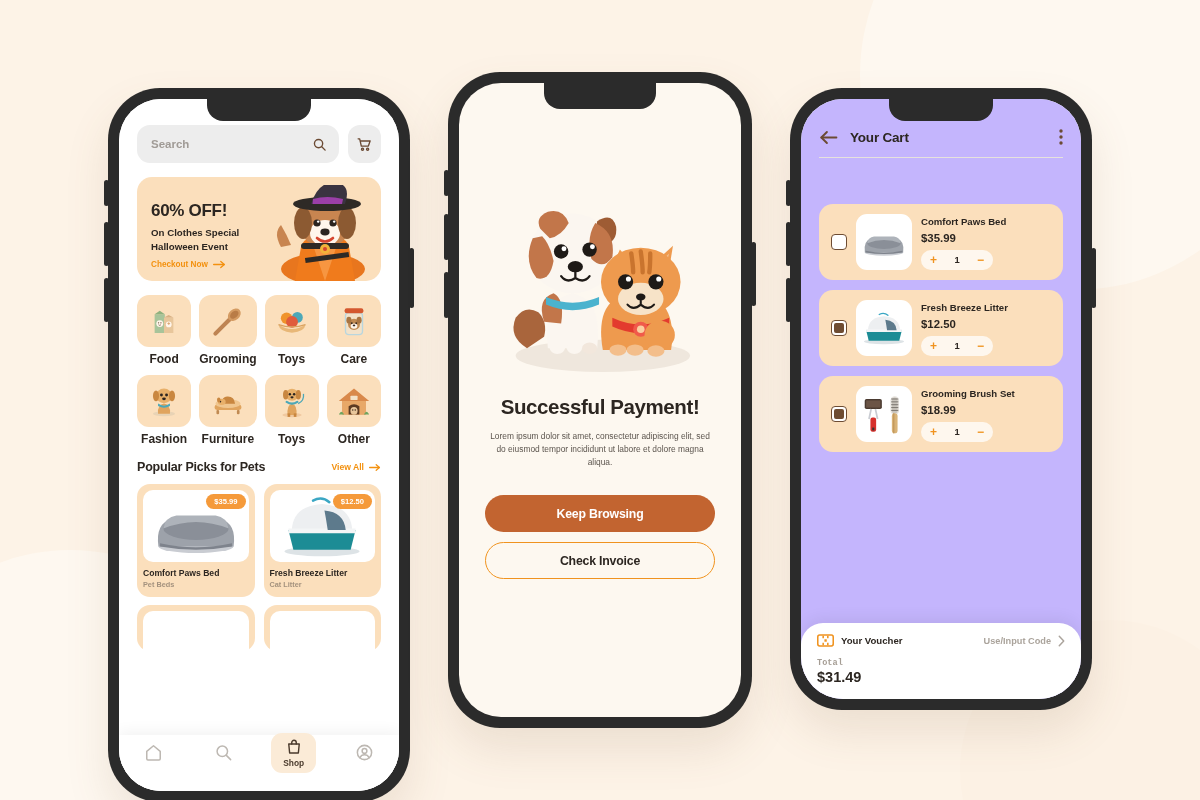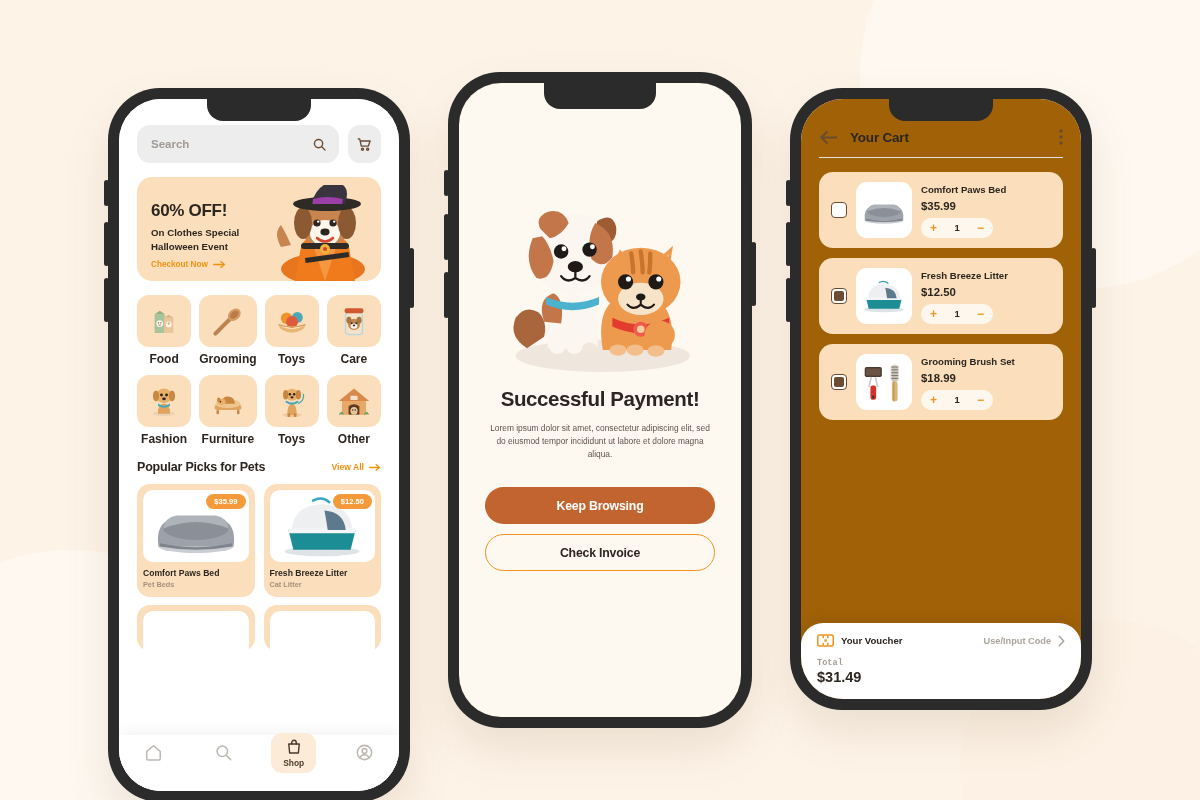--- a/index.html
+++ b/index.html
@@ -123,38 +123,38 @@
   .tab { display: flex; flex-direction: column; align-items: center; gap: 2px; padding: 5px 12px; border-radius: 11px;}
   .tab.active { background: #FBEBD7; }
   .tab .tlbl { font-size: 8.4px; font-weight: 800; color: #4A3A2C; }
 
   
   .s2 {
     height: 100%; background: #FDF8F0; display: flex; flex-direction: column;
     align-items: center; justify-content: flex-start; padding: 0 26px;
   }
   .hero { margin-top: 96px; width: 218px; height: 200px; }
-  .s2 h1 { font-size: 20.5px; font-weight: 800; color: #2C2621; margin-top: 8px; letter-spacing:-.4px;}
+  .s2 h1 { font-size: 20.5px; font-weight: 800; color: #2C2621; margin-top: 16px; letter-spacing:-.4px;}
   .s2 .lorem {
     font-size: 8.4px; line-height: 13px; color: #5C554E; text-align: center;
     margin-top: 11px; font-weight: 500; max-width: 236px;
   }
   .btn-primary {
     margin-top: 26px; width: 100%; height: 37px; background: #C26430; color: #fff;
     border: none; border-radius: 19px; font-size: 12.3px; font-weight: 800;
     font-family: "Liberation Sans", sans-serif; letter-spacing:-.2px;
   }
   .btn-outline {
     margin-top: 10px; width: 100%; height: 37px; background: #FDF8F0; color: #2C2621;
     border: 1.6px solid #F0931F; border-radius: 19px; font-size: 12.3px; font-weight: 800;
     font-family: "Liberation Sans", sans-serif; letter-spacing:-.2px;
   }
 
   
-  .s3 { height: 100%; background: #a16207; display: flex; flex-direction: column; position:relative;}
+  .s3 { height: 100%; background: #c4b5fd; display: flex; flex-direction: column; position:relative;gap:32px;}
   .s3-head { padding: 30px 18px 0 18px; }
   .s3-headrow { display: flex; align-items: center; gap: 12px; }
   .s3-headrow h2 { font-size: 13.5px; font-weight: 800; color: #2C2621; flex:1; letter-spacing:-.2px;}
   .s3-divider { height: 1px; background: #E6E2DD; margin-top: 12px; }
   .cartlist { flex: 1; padding: 14px 18px 0 18px; overflow: hidden; }
   .cartitem {
     background: #FBDFBC; border-radius: 14px; padding: 10px 12px; display: flex;
     align-items: center; gap: 9px; margin-bottom: 10px; position:relative;
   }
   .cbx {

